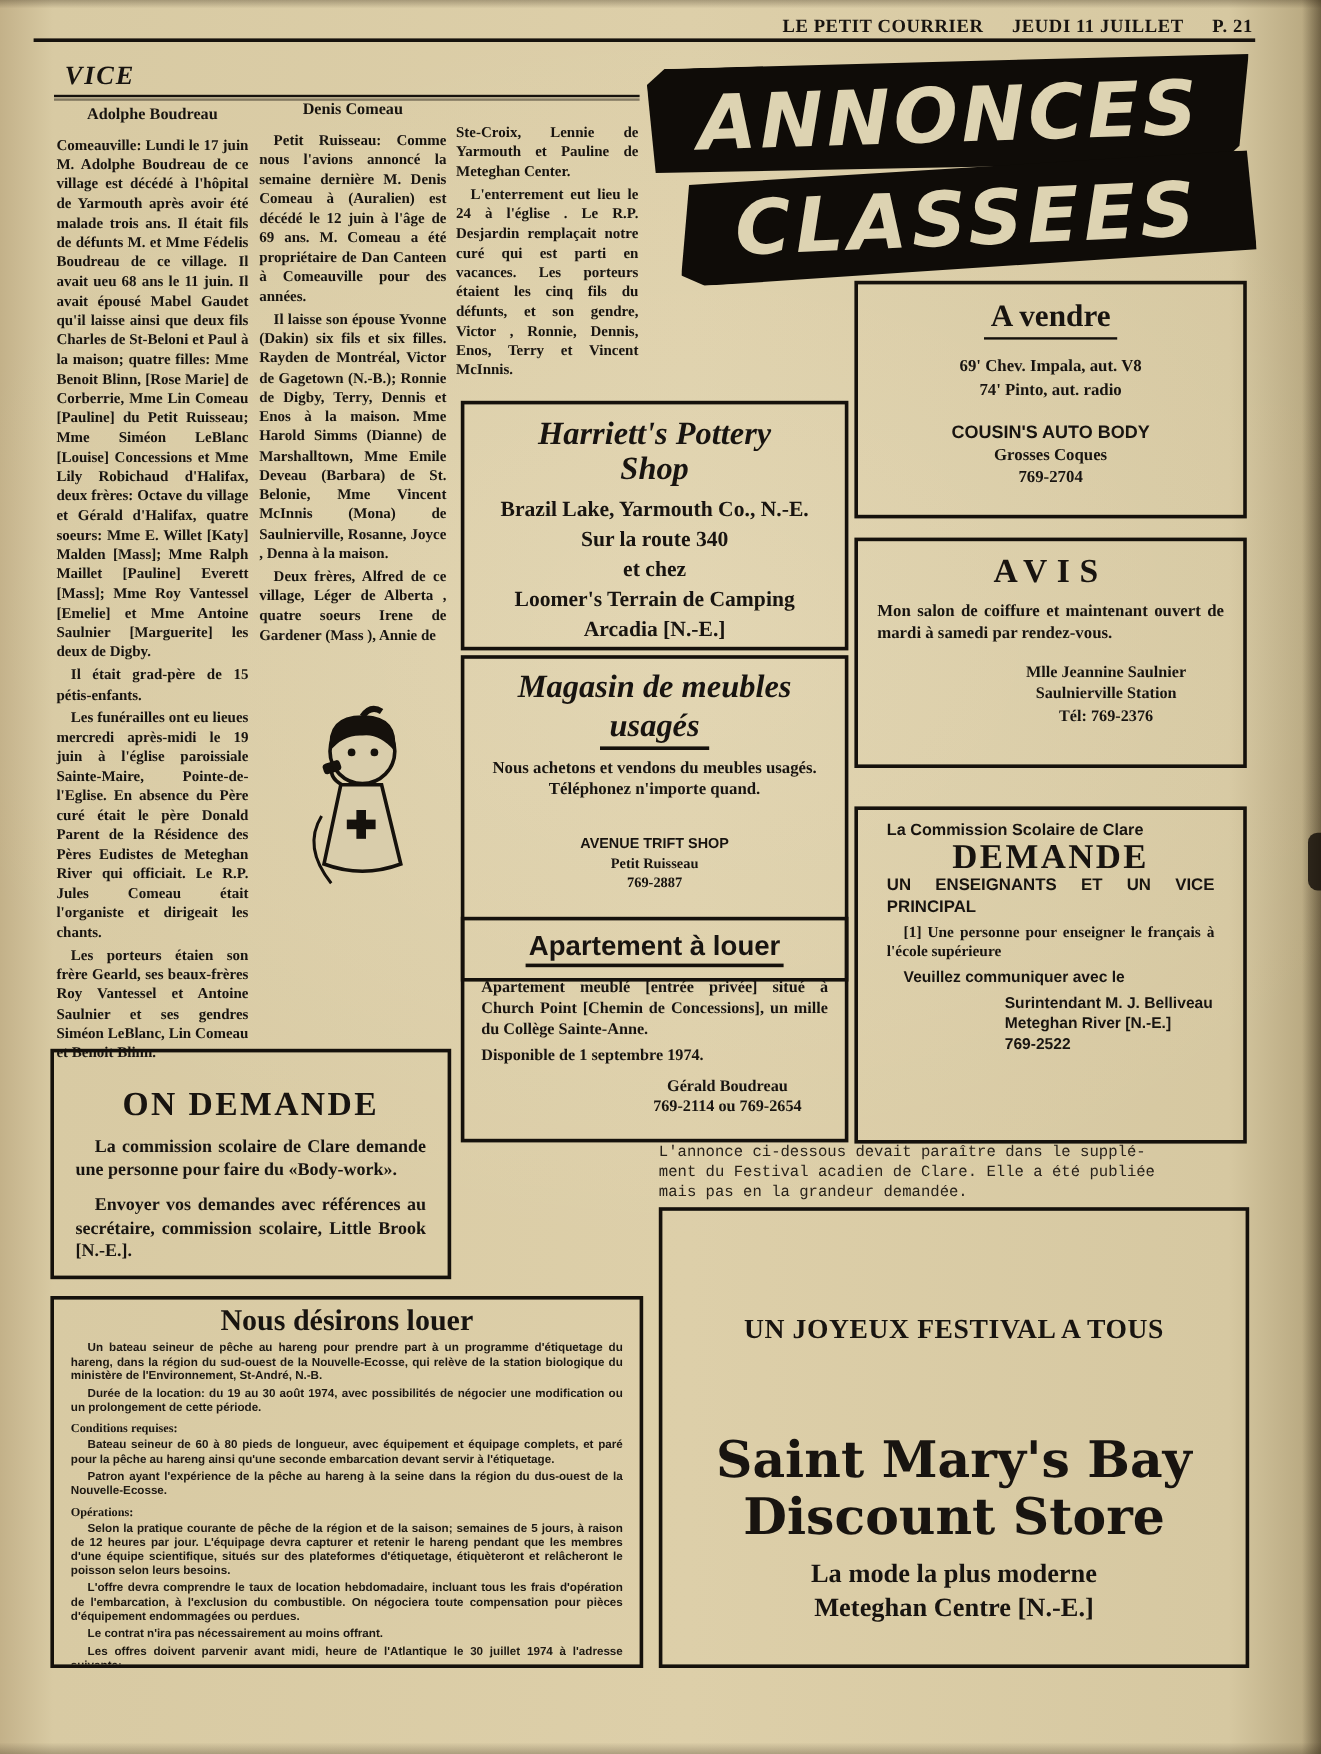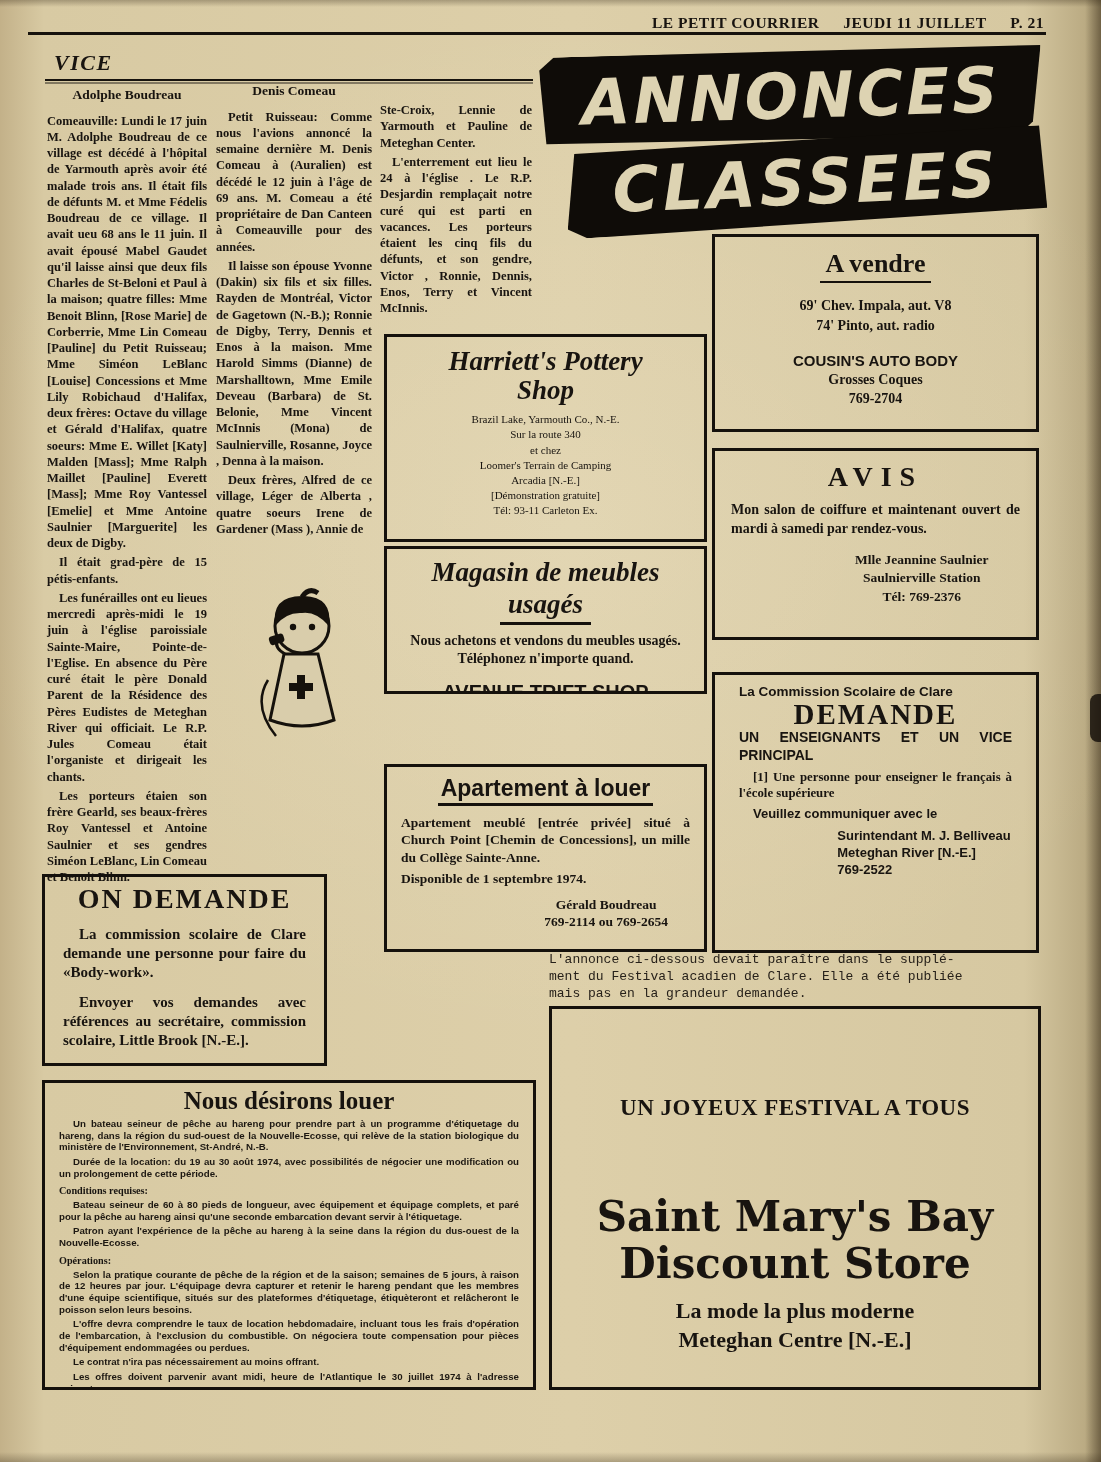--- a/index.html
+++ b/index.html
@@ -52,28 +52,28 @@
   .banner-line2 { top:85px; left:26px; width:480px; height:94px; transform:rotate(-2.4deg);
     clip-path:polygon(2% 10%, 99% 0%, 100% 88%, 4% 100%, 0% 90%);
     font-size:63px; letter-spacing:4px; }
 
   
   .adbox { position:absolute; border:3px solid #15110c; overflow:hidden; }
 
   
   .box-harrietts { top:334px; left:384px; width:323px; height:208px; padding:10px 12px 6px; }
   .h-title { font-style:italic; font-weight:bold; font-size:27px; text-align:center; line-height:1.08; }
-  .h-lines { margin-top:7px; font-weight:normal; font-size:11px; text-align:center; line-height:1.38; }
-
-  
-  .box-meubles { top:546px; left:384px; width:323px; height:148px; padding:8px 14px; }
+  .h-lines { margin-top:7px; font-weight:bold; font-size:18px; text-align:center; line-height:1.38; }
+
+  
+  .box-meubles { top:546px; left:384px; width:323px; height:272px; padding:8px 14px; }
   .m-title { font-style:italic; font-weight:bold; font-size:27px; text-align:center; line-height:1.18; }
   .m-title .u { display:inline-block; border-bottom:3px solid #15110c; padding:0 8px 1px; }
   .m-body { margin-top:7px; font-weight:bold; font-size:14px; text-align:center; line-height:1.3; }
-  .m-shop { margin-top:11px; text-align:center; font-weight:bold; font-size:20px; line-height:1.35; }
+  .m-shop { margin-top:27px; text-align:center; font-weight:bold; font-size:12px; line-height:1.35; }
   .m-shop .co { font-family:"Liberation Sans",sans-serif; }
 
   
   .box-apartement { top:764px; left:384px; width:323px; height:188px; padding:8px 14px; }
   .ap-title { text-align:center; font-family:"Liberation Sans",sans-serif; font-weight:bold; font-size:23px; }
   .ap-title .u { display:inline-block; border-bottom:3px solid #15110c; padding:0 3px 1px; }
   .ap-body { margin-top:8px; font-weight:bold; font-size:13.5px; text-align:justify; line-height:1.28; }
   .ap-avail { margin-top:5px; font-weight:bold; font-size:13.5px; }
   .ap-contact { margin-top:9px; margin-left:42%; text-align:center; font-weight:bold; font-size:13.5px; line-height:1.3; }
 
@@ -94,21 +94,21 @@
   
   .box-commission { top:672px; left:712px; width:327px; height:281px; padding:9px 24px; font-family:"Liberation Sans",sans-serif; }
   .cm-intro { font-weight:bold; font-size:13.5px; }
   .cm-title { text-align:center; font-family:"Liberation Serif",serif; font-weight:bold; font-size:29px; letter-spacing:2px; line-height:1.05; }
   .cm-sub { font-weight:bold; font-size:14px; text-align:justify; line-height:1.22; }
   .cm-p { font-family:"Liberation Serif",serif; font-weight:bold; font-size:12.8px; text-align:justify; line-height:1.26; margin-top:5px; text-indent:14px; }
   .cm-p3 { font-weight:bold; font-size:13px; margin-top:5px; text-indent:14px; }
   .cm-contact { margin-top:6px; margin-left:36%; font-weight:bold; font-size:13px; line-height:1.32; }
 
   
-  .box-ondemande { top:874px; left:42px; width:285px; height:192px; padding:6px 18px; }
+  .box-ondemande { top:874px; left:42px; width:334px; height:192px; padding:28px 18px; }
   .od-title { text-align:center; font-weight:bold; font-size:28px; letter-spacing:2px; }
   .od-p { margin-top:10px; font-weight:bold; font-size:15px; text-align:justify; line-height:1.28; text-indent:16px; }
 
   
   .note { position:absolute; top:952px; left:549px; width:482px;
     font-family:"Liberation Mono","DejaVu Sans Mono",monospace; font-size:13px; line-height:1.3; color:#27211a; }
 
   
   .box-louer { top:1080px; left:42px; width:494px; height:310px; padding:4px 14px; font-family:"Liberation Sans",sans-serif; }
   .lo-title { text-align:center; font-family:"Liberation Serif",serif; font-weight:bold; font-size:25px; }

